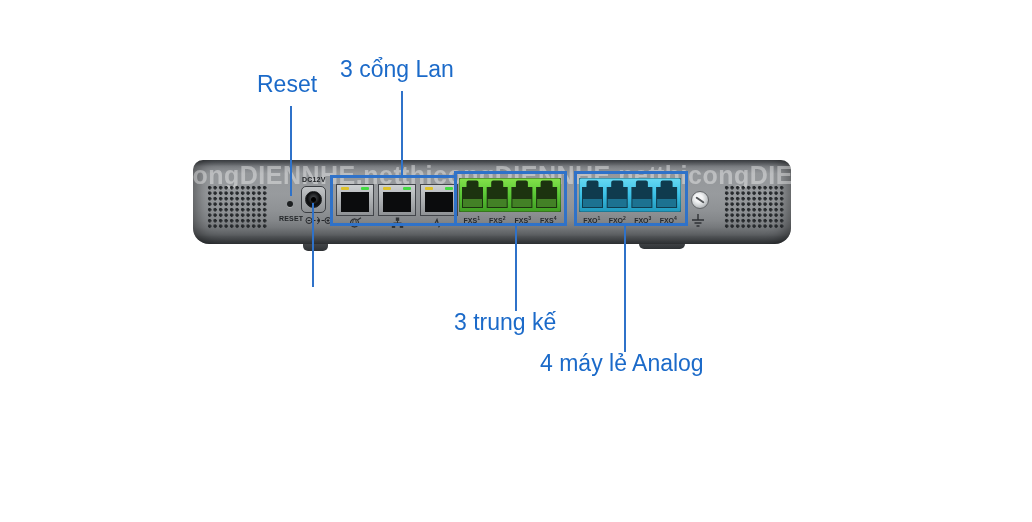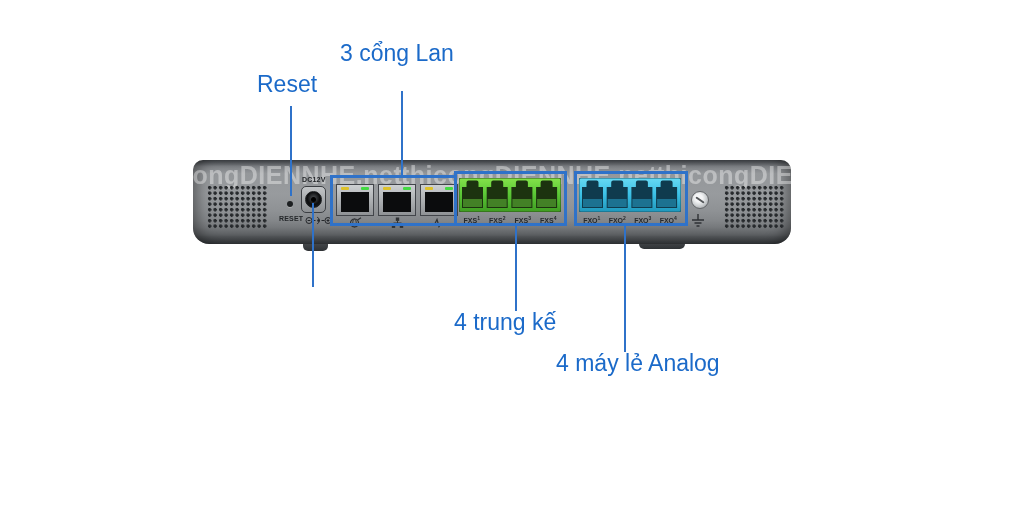--- a/index.html
+++ b/index.html
@@ -75,24 +75,24 @@
 
   .pointer{position:absolute;width:2px;background:#2f72c9;}
   .line-reset{left:290px;top:106px;height:90px;}
   .line-lan{left:401px;top:91px;height:85px;}
   .line-adapter{left:312px;top:203px;height:84px;}
   .line-trunk{left:515px;top:225px;height:86px;}
   .line-analog{left:624px;top:225px;height:127px;}
 
   .callout{position:absolute;font-size:23px;color:#1b6ac9;white-space:nowrap;}
   .callout-reset{left:257px;top:71px;}
-  .callout-lan{left:340px;top:40px;}
+  .callout-lan{left:340px;top:56px;}
   .callout-adapter{left:279px;top:285px;}
   .callout-trunk{left:454px;top:309px;}
-  .callout-analog{left:556px;top:350px;}
+  .callout-analog{left:540px;top:350px;}
 </style>
 </head>
 <body>
 
 <div class="stage">
 
   <div class="foot foot-left"></div>
   <div class="foot foot-right"></div>
 
   <div class="device">
@@ -218,16 +218,16 @@
   <div class="bracket bracket-fxo"></div>
 
   <div class="pointer line-reset"></div>
   <div class="pointer line-lan"></div>
   <div class="pointer line-adapter"></div>
   <div class="pointer line-trunk"></div>
   <div class="pointer line-analog"></div>
 
   <div class="callout callout-reset">Reset</div>
   <div class="callout callout-lan">3 cổng Lan</div>
-  <div class="callout callout-trunk">4 trung kế</div>
+  <div class="callout callout-trunk">3 trung kế</div>
   <div class="callout callout-analog">4 máy lẻ Analog</div>
 
 </div>
 
 </body></html>

